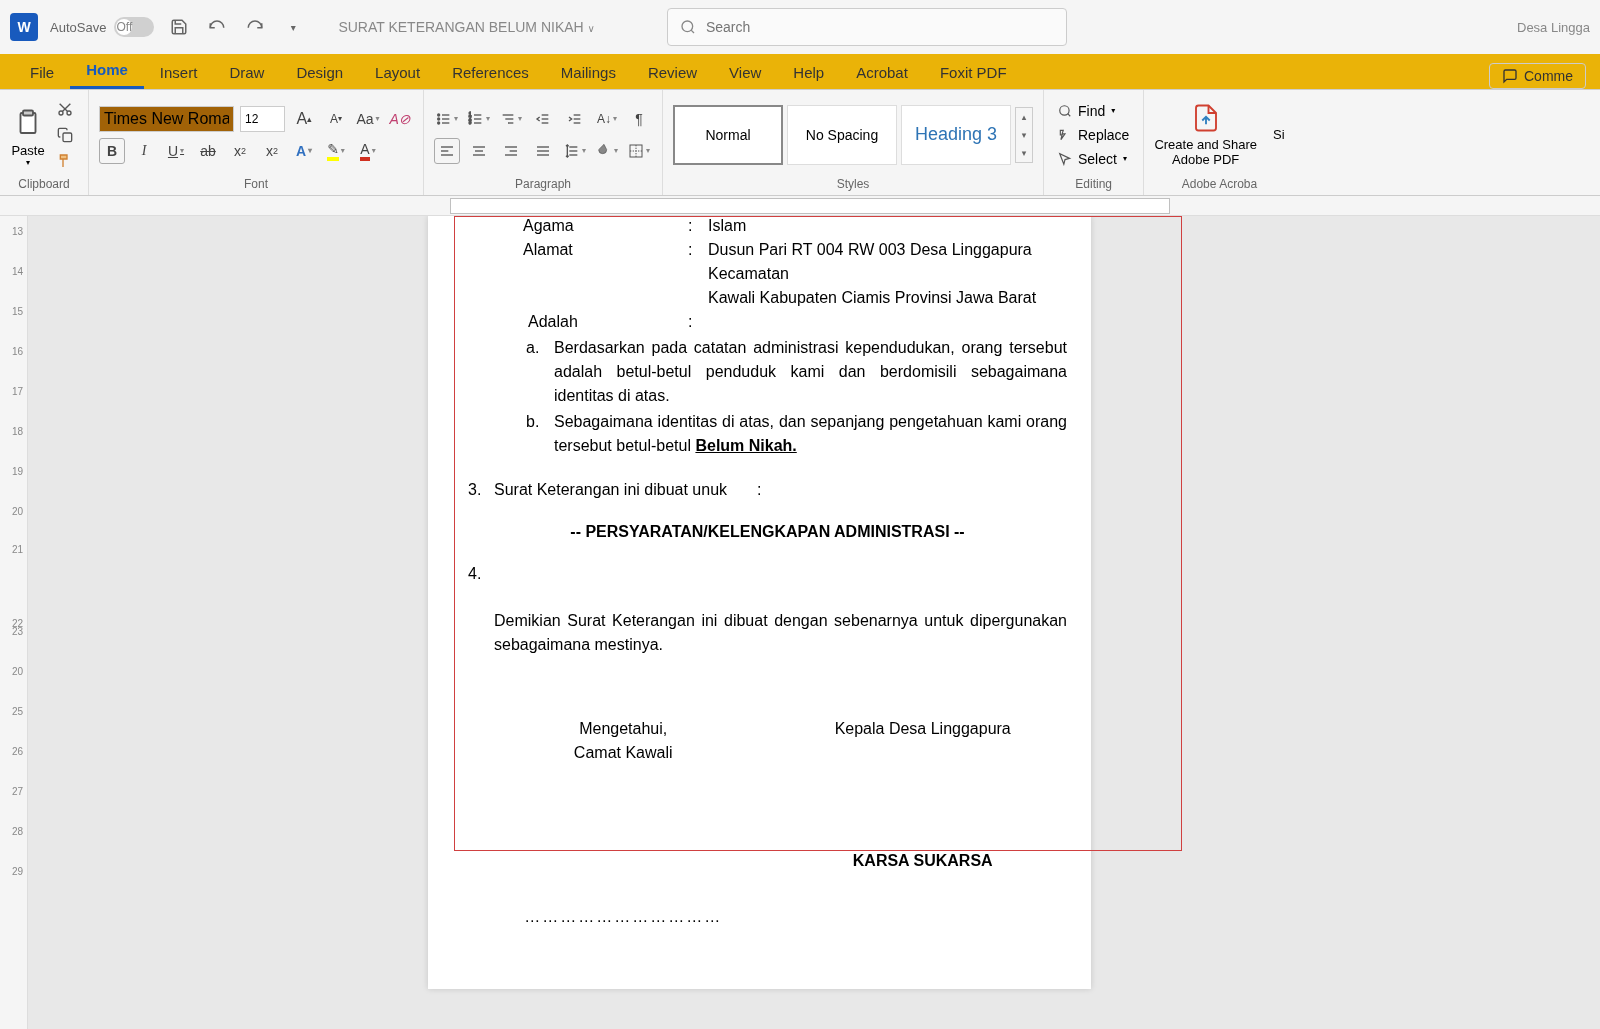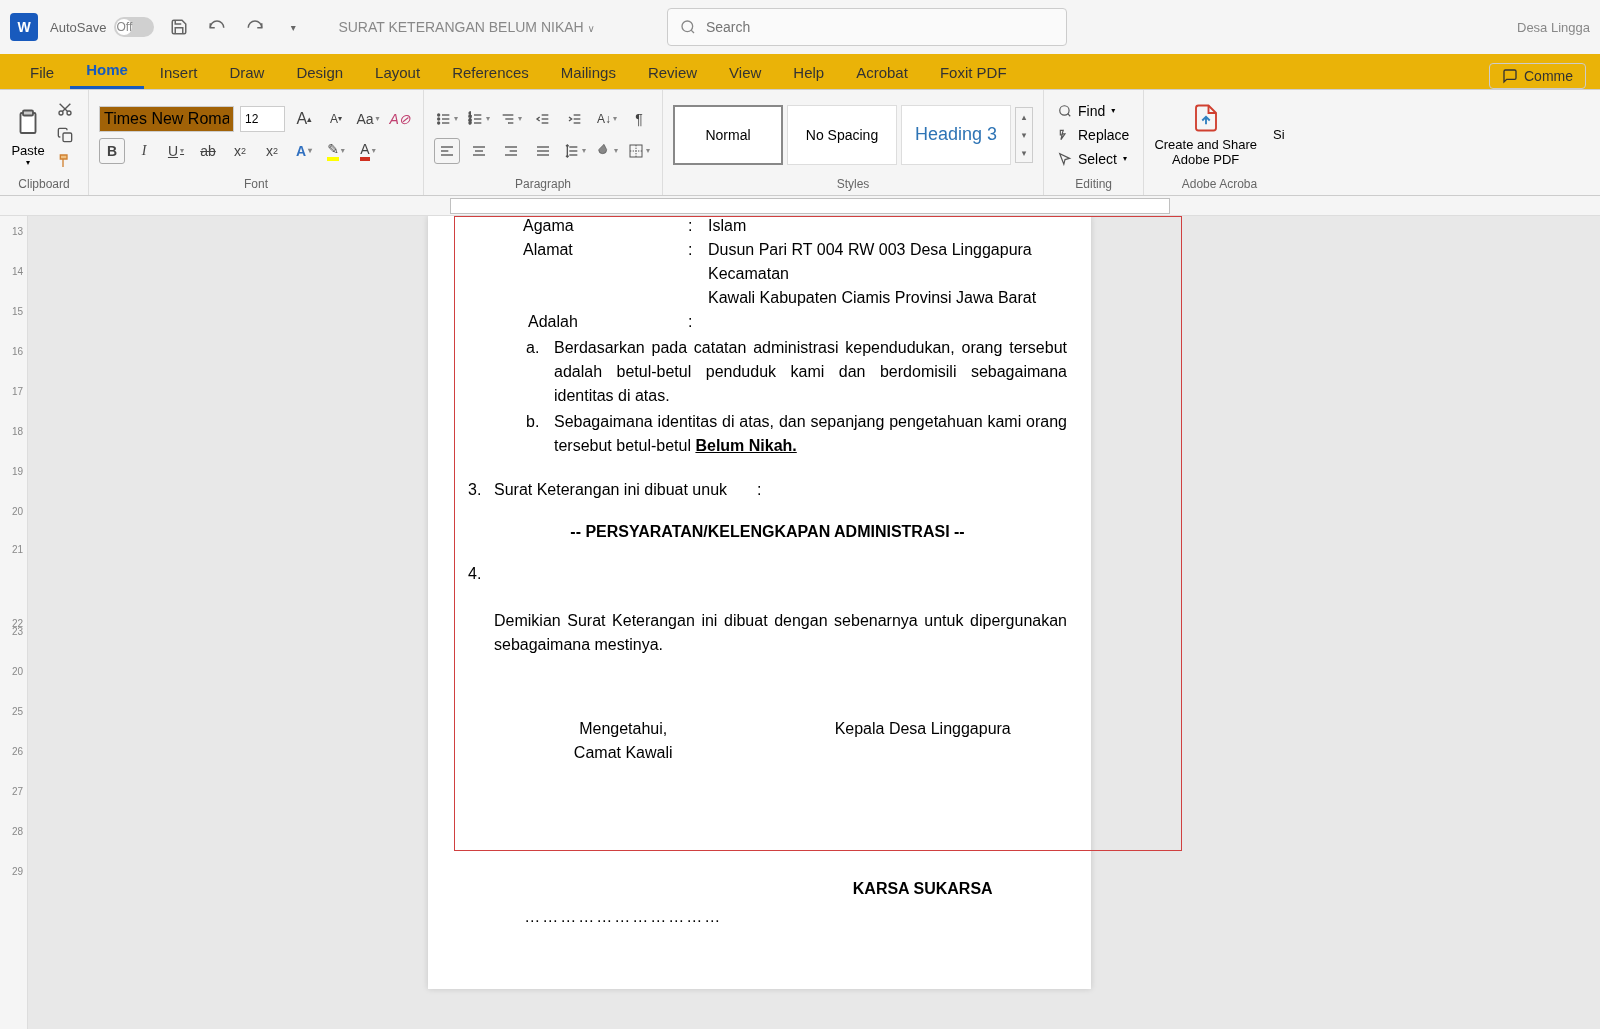--- a/index.html
+++ b/index.html
@@ -73,21 +73,21 @@
 .indent-list { padding-left: 58px; }
 .list-row { display: flex; margin-top: 2px; }
 .list-mark { width: 28px; }
 .list-body { flex: 1; }
 .num-list { padding-left: 0; }
 .num-row { display: flex; margin-top: 4px; }
 .num-mark { width: 26px; }
 .underline-bold { text-decoration: underline; font-weight: bold; }
 .heading-doc { font-weight: bold; text-align: center; margin: 18px 0; }
 .sig-row { display: flex; justify-content: space-around; margin-top: 60px; text-align: center; }
-.sig-name { font-weight: bold; text-align: center; margin-top: 112px; }
+.sig-name { font-weight: bold; text-align: center; margin-top: 84px; }
 .dots { text-align: center; margin-top: 140px; letter-spacing: 2px; }
 svg { display: block; }
 </style>
 </head>
 <body>
 
 <div class="title-bar">
   <div class="word-icon">W</div>
   <div class="autosave">
     <span>AutoSave</span>

